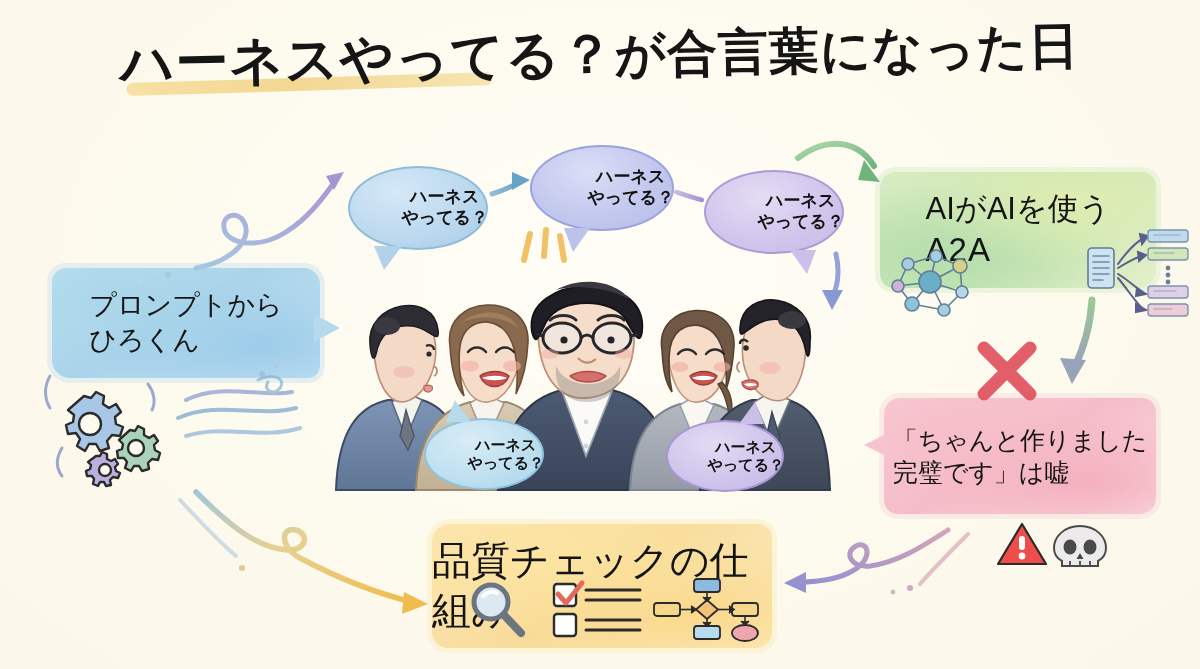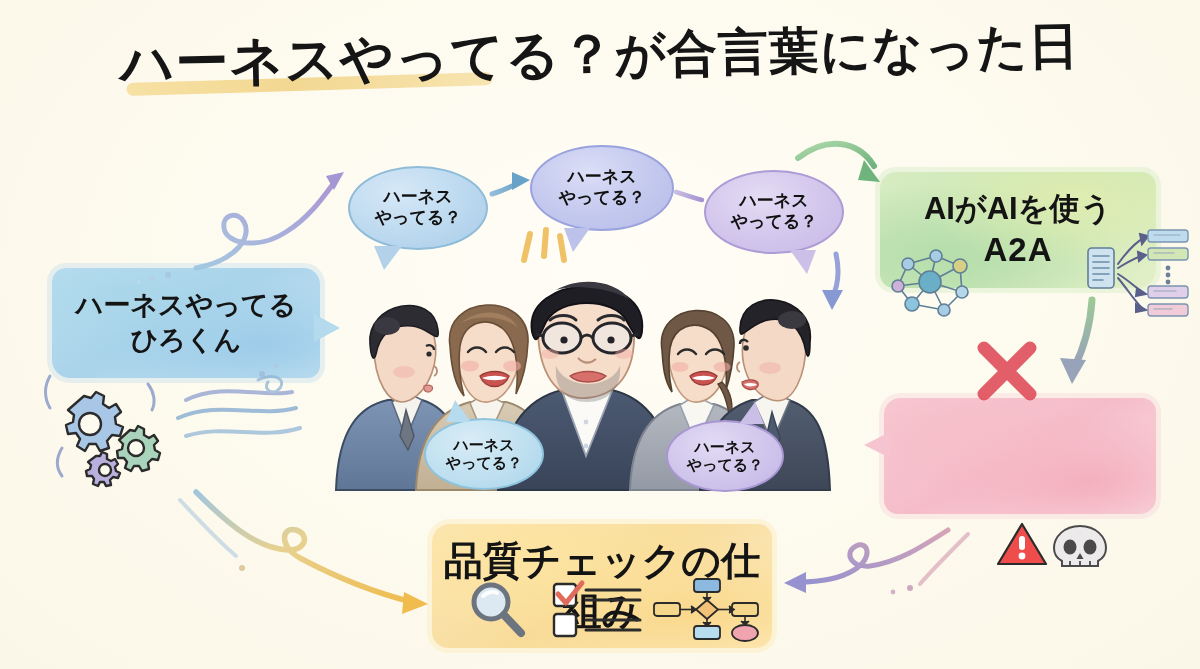--- a/index.html
+++ b/index.html
@@ -27,22 +27,22 @@
   .title-hl{
     position:absolute;left:6px;bottom:-3px;width:366px;height:13px;
     background:linear-gradient(92deg,#f6dfa0 0%,#f2d68d 45%,#f7e3ad 100%);
     border-radius:7px;z-index:1;opacity:.95;
     transform:rotate(-.6deg);
   }
 
   
   .panel{position:absolute;display:flex;flex-direction:column;
     align-items:center;justify-content:center;}
-  .panel .ptext{position:relative;z-index:3;font-weight:700;color:#141414;
-    text-align:center;line-height:1.28;}
+  .panel .ptext{position:relative;z-index:3;font-weight:400;color:#141414;
+    text-align:left;line-height:1.28;}
 
   .wash{position:absolute;inset:0;border-radius:22px;z-index:1;}
   .wash::before{content:"";position:absolute;inset:-6px;border-radius:26px;
     filter:blur(6px);opacity:.55;}
 
   
   #p-left{left:52px;top:268px;width:268px;height:110px;}
   #p-left .wash{
     background:
       radial-gradient(ellipse at 25% 25%, rgba(169,214,234,.85) 0%, rgba(169,214,234,0) 62%),
@@ -90,21 +90,21 @@
     background:
       radial-gradient(ellipse at 30% 28%, rgba(253,228,160,.92) 0%, rgba(253,228,160,0) 60%),
       radial-gradient(ellipse at 78% 72%, rgba(250,215,135,.88) 0%, rgba(250,215,135,0) 60%),
       linear-gradient(145deg,#fbe6b4 0%,#f8dc9c 50%,#fdeec8 100%);
     border-radius:18px 14px 16px 16px;
     box-shadow:0 0 0 5px rgba(251,231,176,.35);
   }
   #p-yellow .ptext{font-size:39px;position:absolute;top:12px;left:0;right:0;}
 
   
-  .bub{position:absolute;display:flex;align-items:center;justify-content:center;
+  .bub{position:absolute;display:flex;align-items:center;justify-content:flex-end;
     text-align:center;font-weight:700;color:#111;z-index:6;}
   .bub .bt{position:relative;z-index:3;line-height:1.22;}
   .bub .bg{position:absolute;inset:0;border-radius:50%;z-index:1;}
   .bub .tail{position:absolute;z-index:2;width:0;height:0;}
 
   #b1{left:348px;top:166px;width:140px;height:84px;font-size:17px;}
   #b1 .bg{background:radial-gradient(ellipse at 35% 30%,#d6e8f7 0%,#bcd9ef 55%,#a9cbe8 100%);
     border:2px solid #8fbcd8;}
   #b1 .tail{left:26px;bottom:-20px;border-left:10px solid transparent;
     border-right:18px solid transparent;border-top:24px solid #b3d2ea;}
@@ -266,21 +266,21 @@
       <path d="M148 384 C 154 392, 156 402, 152 410" stroke="#7d8fc4" stroke-width="3"></path>
       <circle cx="262" cy="374" r="3" fill="#9fb8da" stroke="none"></circle>
       <circle cx="276" cy="366" r="2" fill="#b0c6e2" stroke="none"></circle>
     </g>
   </svg>
 
   <div class="panel" id="p-left">
     <div class="wash"></div>
     <div class="tail-left"></div>
     <div class="ptext">
-      <div>ハーネスやってる</div>
+      <div>プロンプトから</div>
       <div>ひろくん</div>
     </div>
   </div>
 
   <div class="ico" id="gears">
     <svg viewBox="0 0 130 106" width="130" height="106">
       <g stroke="#2b2b2b" stroke-width="2.4" stroke-linejoin="round">
         <path fill="#a8c6e6" d="M40 24 l7 2 5-6 8 4 -1 8 6 4 7-4 5 8 -6 5 1 7 7 3 -3 9 -8 -1 -5 6 2 7 -9 3 -4 -7 -7 0 -4 7 -8 -5 3 -7 -4 -6 -8 1 -2 -9 7 -3 1 -7 -6 -5 z"></path>
         <circle cx="46" cy="52" r="11" fill="#fdfbf0"></circle>
         <path fill="#a9d3bb" d="M86 58 l5 1 3 -5 6 3 0 6 5 3 5 -3 4 6 -4 4 1 5 5 3 -2 7 -6 -1 -4 4 1 6 -7 2 -3 -5 -5 0 -3 5 -6 -3 2 -6 -3 -4 -6 0 -1 -7 5 -2 1 -5 -4 -4 z"></path>
@@ -356,20 +356,24 @@
       <g stroke="#e0515d" stroke-width="13" stroke-linecap="round" opacity=".92">
         <path d="M12 10 L58 56"></path>
           <path d="M58 10 L12 56"></path>
       </g>
     </svg>
   </div>
 
   <div class="panel" id="p-pink">
     <div class="wash"></div>
     <div class="tail-pink"></div>
+    <div class="ptext">
+      <div>「ちゃんと作りました</div>
+      <div>完璧です」は嘘</div>
+    </div>
   </div>
 
   <div class="ico" id="warnrow">
     <svg viewBox="0 0 120 50" width="120" height="50">
       <g>
         <path d="M26 4 L50 44 L2 44 Z" fill="#ef4c4c" stroke="#2b2b2b" stroke-width="2.2" stroke-linejoin="round"></path>
         <rect x="23" y="16" width="6" height="14" rx="3" fill="#fff"></rect>
         <circle cx="26" cy="36" r="3.4" fill="#fff"></circle>
       </g>
       <g>

